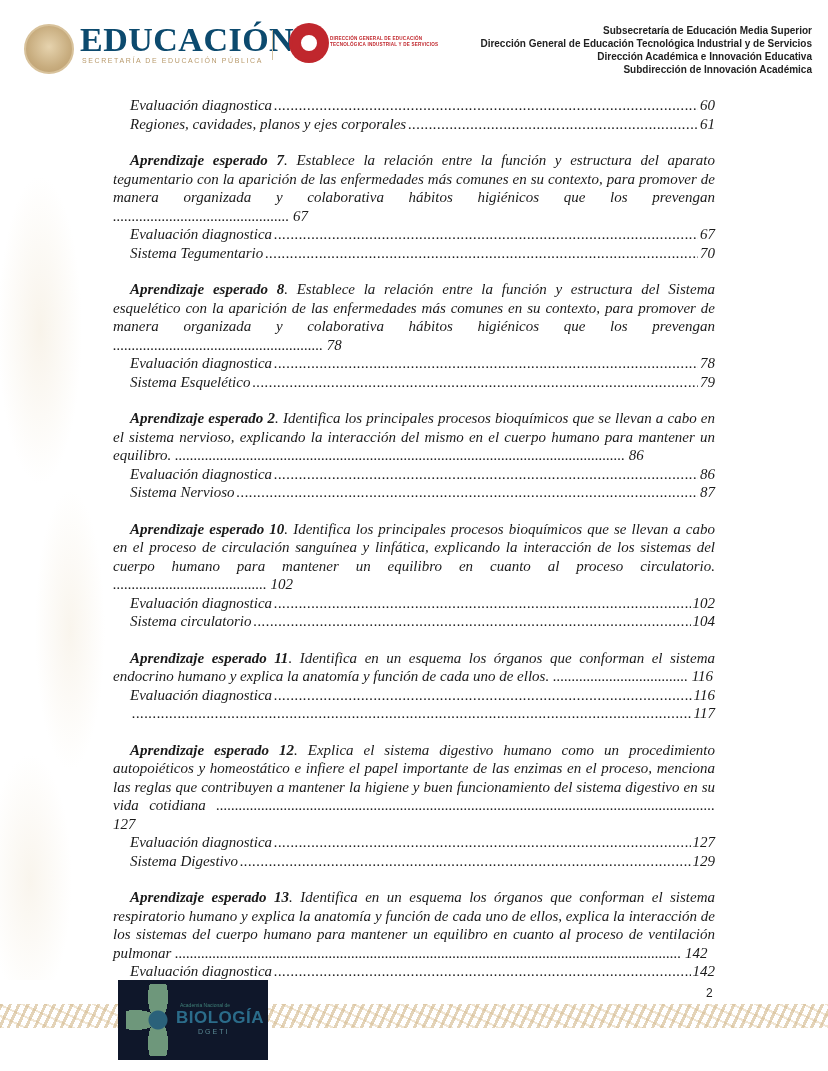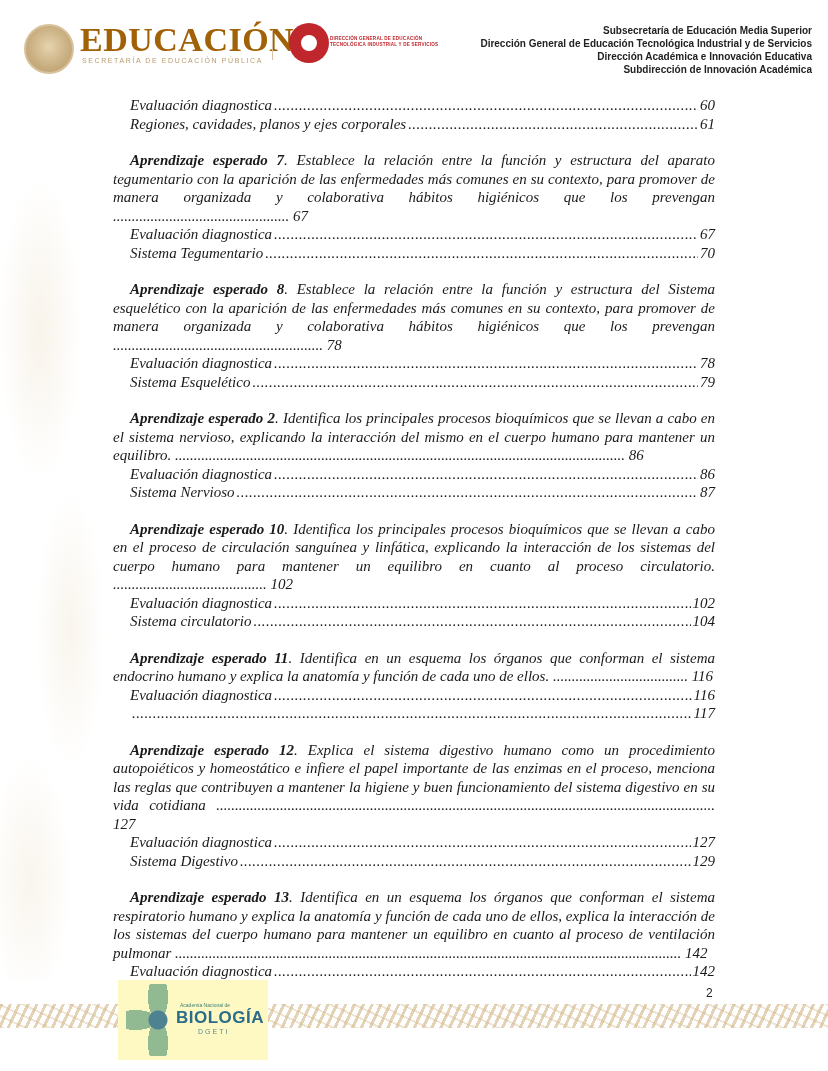--- a/index.html
+++ b/index.html
@@ -21,21 +21,21 @@
   
   .header { position: absolute; left: 0; top: 0; width: 828px; height: 90px; }
   .seal {
     position: absolute; left: 24px; top: 24px; width: 46px; height: 46px; border-radius: 50%;
     background: radial-gradient(circle at 50% 45%, #e6d3ae 0%, #c8ad7f 60%, #b8996a 100%);
     border: 2px solid #d8c29b;
   }
   .edu-title {
     position: absolute; left: 80px; top: 22px;
     font-family: "Liberation Serif", serif; font-weight: bold;
-    font-size: 34px; color: #a16207; letter-spacing: 0.5px; line-height: 36px;
+    font-size: 34px; color: #0c4a6e; letter-spacing: 0.5px; line-height: 36px;
   }
   .edu-sub {
     position: absolute; left: 82px; top: 57px;
     font-family: "Liberation Sans", sans-serif; font-size: 7px; letter-spacing: 1.6px;
     color: #b89a6c;
   }
   .hdr-divider { position: absolute; left: 272px; top: 30px; width: 1px; height: 30px; background: #d5c3a3; }
   .dgeti-gear {
     position: absolute; left: 292px; top: 26px; width: 34px; height: 34px; border-radius: 50%;
     background: #c0272d;
@@ -81,21 +81,21 @@
     font-size: 12px; color: #222;
   }
   .footer-band {
     position: absolute; left: 0; top: 1004px; width: 828px; height: 24px;
     background:
       repeating-linear-gradient(115deg, rgba(205,175,125,0.65) 0 3px, transparent 3px 8px),
       repeating-linear-gradient(25deg, rgba(220,195,150,0.5) 0 2px, transparent 2px 10px);
     opacity: 0.85;
   }
   .bio-logo {
-    position: absolute; left: 118px; top: 980px; width: 150px; height: 80px; background: #fef9c3;
+    position: absolute; left: 118px; top: 980px; width: 150px; height: 80px; background: #0f172a;
   }
   .bio-mark {
     position: absolute; left: 8px; top: 4px; width: 64px; height: 72px;
     background:
       radial-gradient(circle at 50% 50%, #2f6f89 0 9px, transparent 10px),
       radial-gradient(ellipse 10px 22px at 50% 18%, #7fae8a 0 100%, transparent 100%),
       radial-gradient(ellipse 10px 22px at 50% 82%, #7fae8a 0 100%, transparent 100%),
       radial-gradient(ellipse 22px 10px at 15% 50%, #7fae8a 0 100%, transparent 100%);
     opacity: 0.85;
   }

